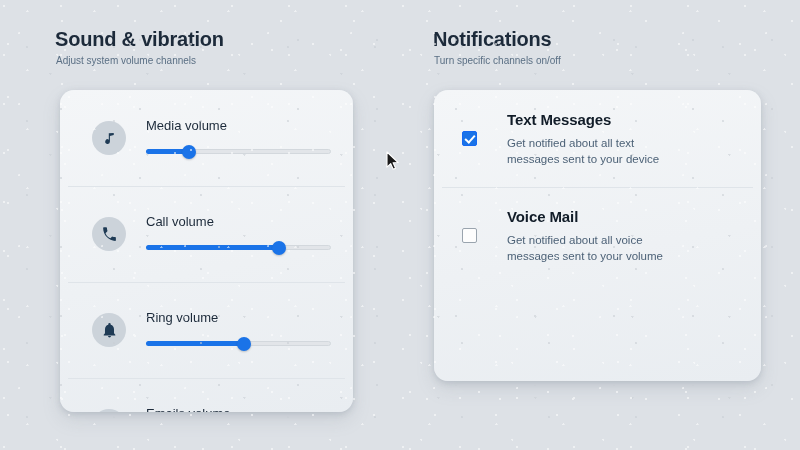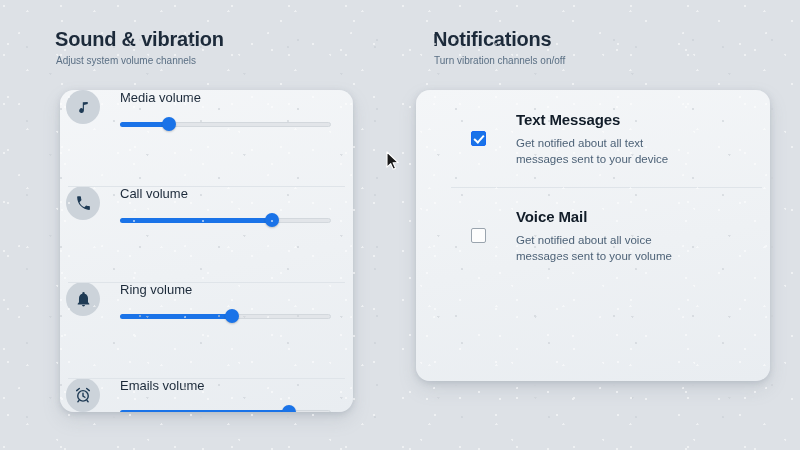--- a/index.html
+++ b/index.html
@@ -71,33 +71,33 @@
                 0 8px 18px rgba(120,132,145,.18);
     overflow: hidden;
   }
   .card-left {
     left: 60px;
     top: 90px;
     width: 293px;
     height: 322px;
   }
   .card-right {
-    left: 416px;
+    left: 434px;
     top: 90px;
     width: 327px;
     height: 291px;
-    padding-left: 27px;
   }
 
   
   .vol-row {
     position: relative;
     height: 96px;
     display: flex;
-    padding-left: 6px;
+    align-items: center;
+    padding-left: 32px;
     box-sizing: border-box;
   }
   .vol-row + .vol-row::before {
     content: "";
     position: absolute;
     top: 0;
     left: 8px;
     right: 8px;
     height: 1px;
     background: #dfe4e9;
@@ -306,21 +306,21 @@
         <div class="slider-fill" style="width: 80%;"></div>
         <div class="slider-thumb" style="left: 80%;"></div>
       </div>
     </div>
   </div>
 
 </div>
 
 <div class="panel panel-right">
   <div class="panel-title">Notifications</div>
-  <div class="panel-subtitle">Turn vibration channels on/off</div>
+  <div class="panel-subtitle">Turn specific channels on/off</div>
 </div>
 
 <div class="card card-right">
 
   <div class="notif-row">
     <div class="checkbox checked"></div>
     <div class="notif-body">
       <div class="notif-title">Text Messages</div>
       <div class="notif-desc">Get notified about all text messages sent to your device</div>
     </div>

